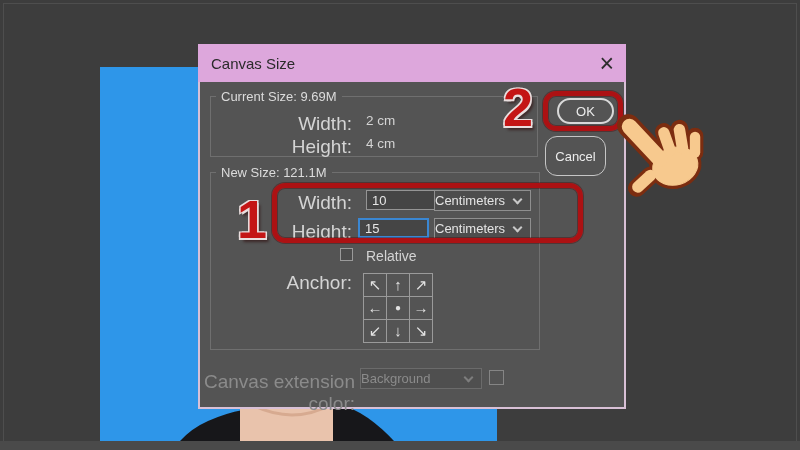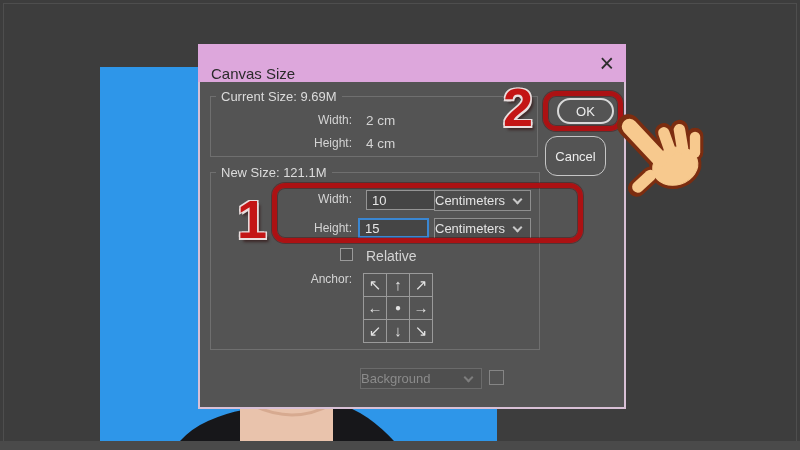--- a/index.html
+++ b/index.html
@@ -10,32 +10,32 @@
   .bottom-frame { position: absolute; left: 0; top: 441px; width: 800px; height: 9px; background: #4a4a4a; }
 
   
   .canvas-blue { position: absolute; left: 100px; top: 67px; width: 397px; height: 374px; background: #2e96e9; }
   .photo-strip { position: absolute; left: 100px; top: 400px; width: 397px; height: 41px; }
 
   
   .dialog { position: absolute; left: 198px; top: 44px; width: 428px; height: 365px;
             background: #545454; border: 2px solid #d8c0d6; border-top: none; z-index: 5; }
   .titlebar { position: absolute; left: -2px; top: 0; width: 428px; height: 38px; background: #dda7dc;
-              display: flex; align-items: flex-end; }
+              display: flex; align-items: center; }
   .titlebar .title { color: #2b2b2b; font-size: 15px; padding-left: 13px; }
   .titlebar .close { position: absolute; right: 12px; top: 2px; font-size: 25px; color: #2e2e2e; cursor: pointer; line-height: 34px; }
 
   .groupbox { position: absolute; border: 1px solid #6f6f6f; }
   .g1 { left: 10px; top: 52px; width: 328px; height: 61px; }
   .g2 { left: 10px; top: 128px; width: 330px; height: 178px; }
   .legend { position: absolute; background: #545454; padding: 0 5px; color: #dcdcdc; font-size: 13px; }
   .lg1 { left: 16px; top: 45px; }
   .lg2 { left: 16px; top: 121px; }
 
-  .lbl { position: absolute; left: 0; width: 152px; text-align: right; color: #d4d4d4; font-size: 12px; }
+  .lbl { position: absolute; left: 0; width: 152px; text-align: right; color: #d4d4d4; font-size: 19px; }
   .val { position: absolute; left: 166px; color: #d4d4d4; font-size: 13.5px; }
   .dim { color: #8b8b8b !important; }
 
   .tinput { position: absolute; left: 158px; width: 71px; height: 20px; background: #454545;
             border: 1px solid #949494; color: #e6e6e6; font-size: 13px; padding: 0 5px;
             font-family: "Liberation Sans", sans-serif; }
   .tinput.focused { border: 2px solid #3a87d3; }
 
   .dropdown { position: absolute; height: 21px; background: #4d4d4d; border: 1px solid #8f8f8f;
               color: #e4e4e4; font-size: 13px; line-height: 19px; cursor: pointer; }
@@ -130,20 +130,21 @@
       <div class="cell">↑</div>
       <div class="cell">↗</div>
       <div class="cell">←</div>
       <div class="cell center">●</div>
       <div class="cell">→</div>
       <div class="cell">↙</div>
       <div class="cell">↓</div>
       <div class="cell">↘</div>
     </div>
 
+    <span class="lbl dim" style="top:327px;width:155px">Canvas extension color:</span>
     <div class="dropdown disabled" style="left:160px;top:324px;width:122px">
       <span>Background</span>
       <span class="chev"></span>
     </div>
     <div class="swatch"></div>
 
     <button class="btn btn-ok">OK</button>
     <button class="btn btn-cancel">Cancel</button>
   </div>
 

